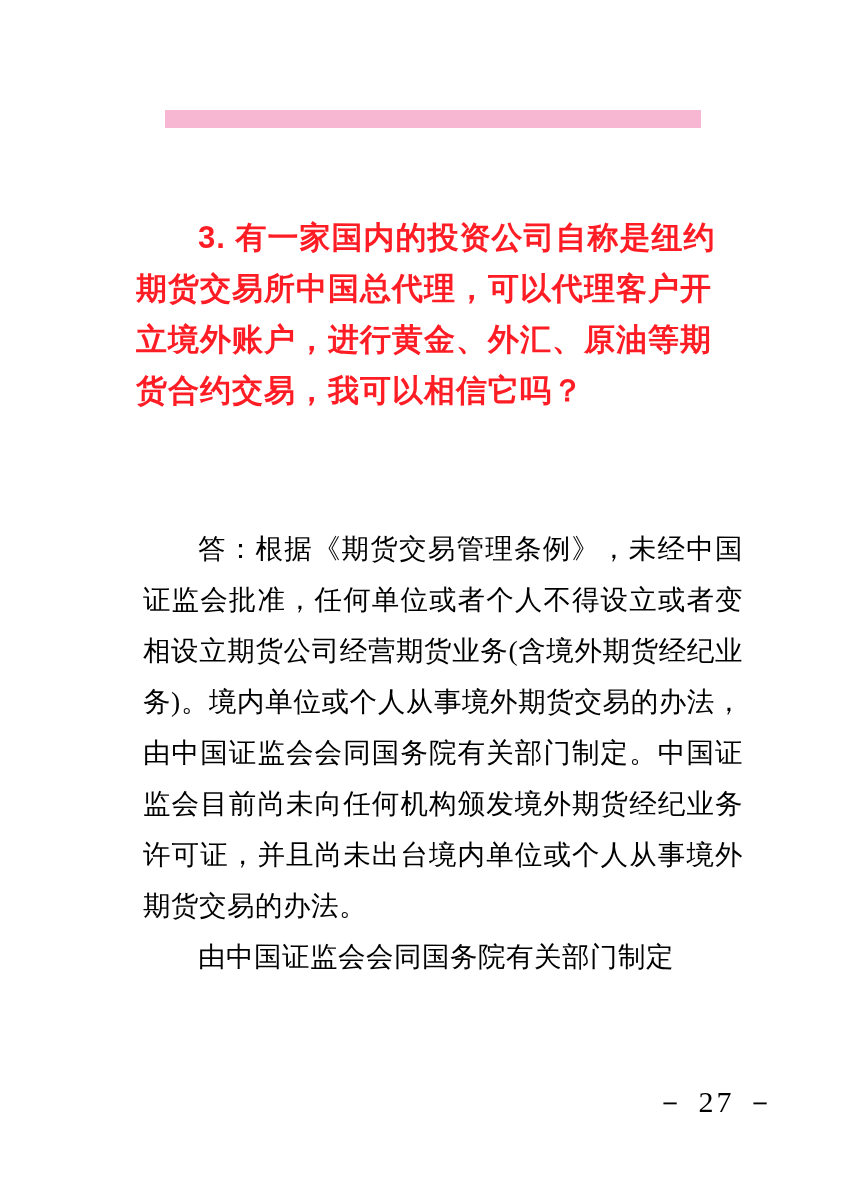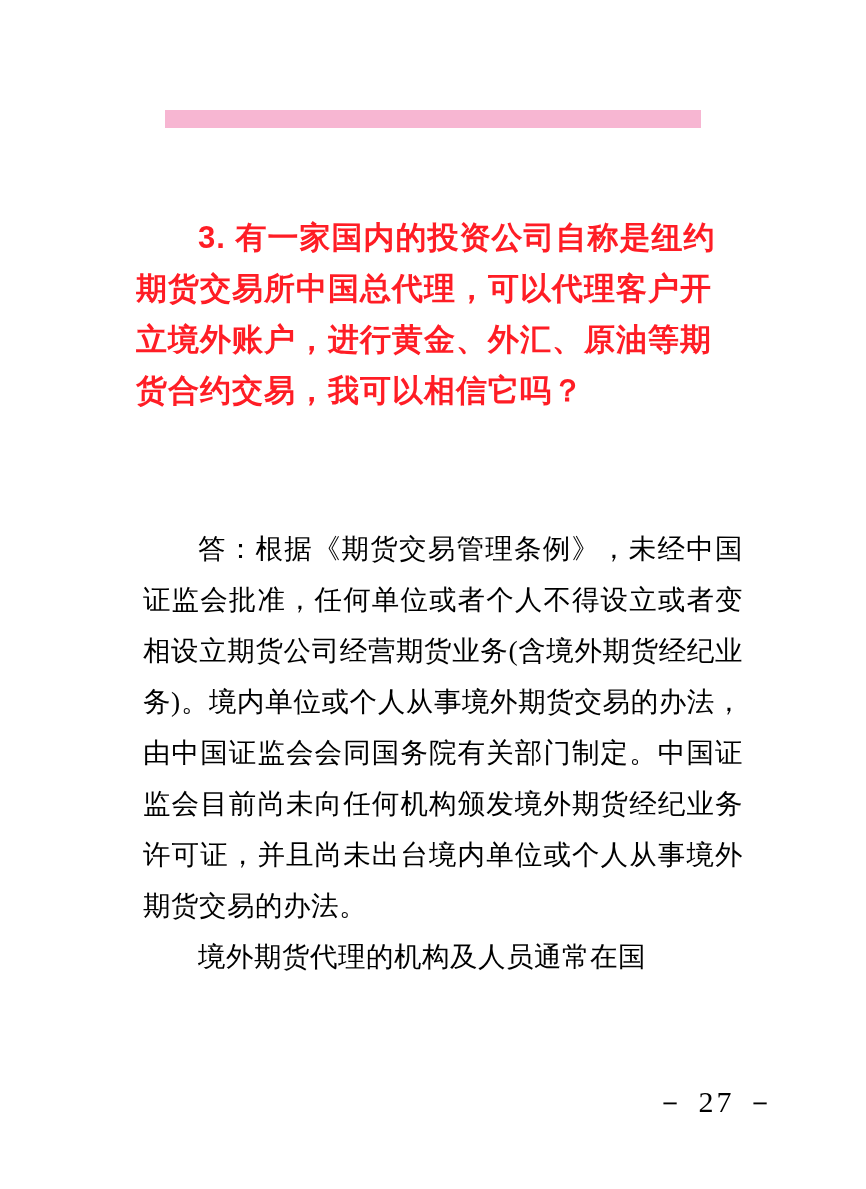--- a/index.html
+++ b/index.html
@@ -104,18 +104,18 @@
 
   <div class="header">
     <div class="header-bar left"></div>
     <div class="header-bar right"></div>
   </div>
 
   <div class="question">3. 有一家国内的投资公司自称是纽约期货交易所中国总代理，可以代理客户开立境外账户，进行黄金、外汇、原油等期货合约交易，我可以相信它吗？</div>
 
   <div class="answer">
     <p>答：根据《期货交易管理条例》，未经中国证监会批准，任何单位或者个人不得设立或者变相设立期货公司经营期货业务(含境外期货经纪业务)。境内单位或个人从事境外期货交易的办法，由中国证监会会同国务院有关部门制定。中国证监会目前尚未向任何机构颁发境外期货经纪业务许可证，并且尚未出台境内单位或个人从事境外期货交易的办法。</p>
-    <p>境外期货代理的机构及人员通常在国</p>
+    <p>由中国证监会会同国务院有关部门制定</p>
   </div>
 
   <div class="folio">－ 27 －</div>
 
 </div>
 
 </body></html>

